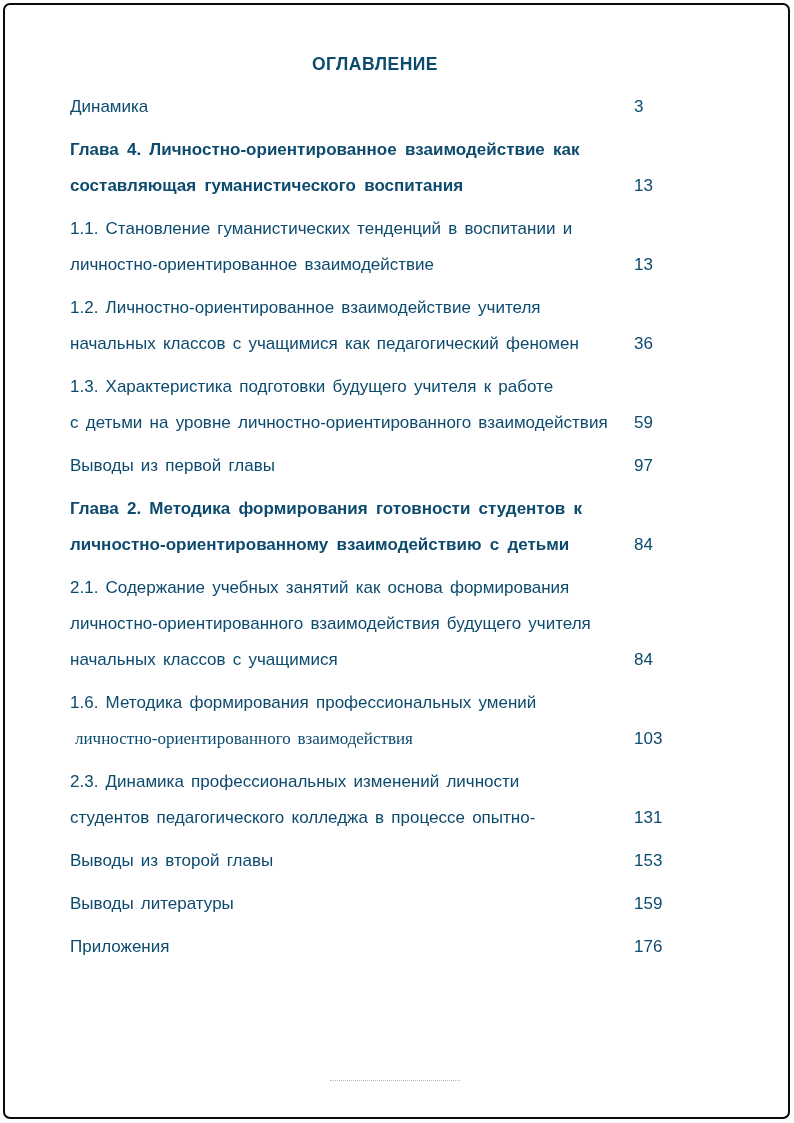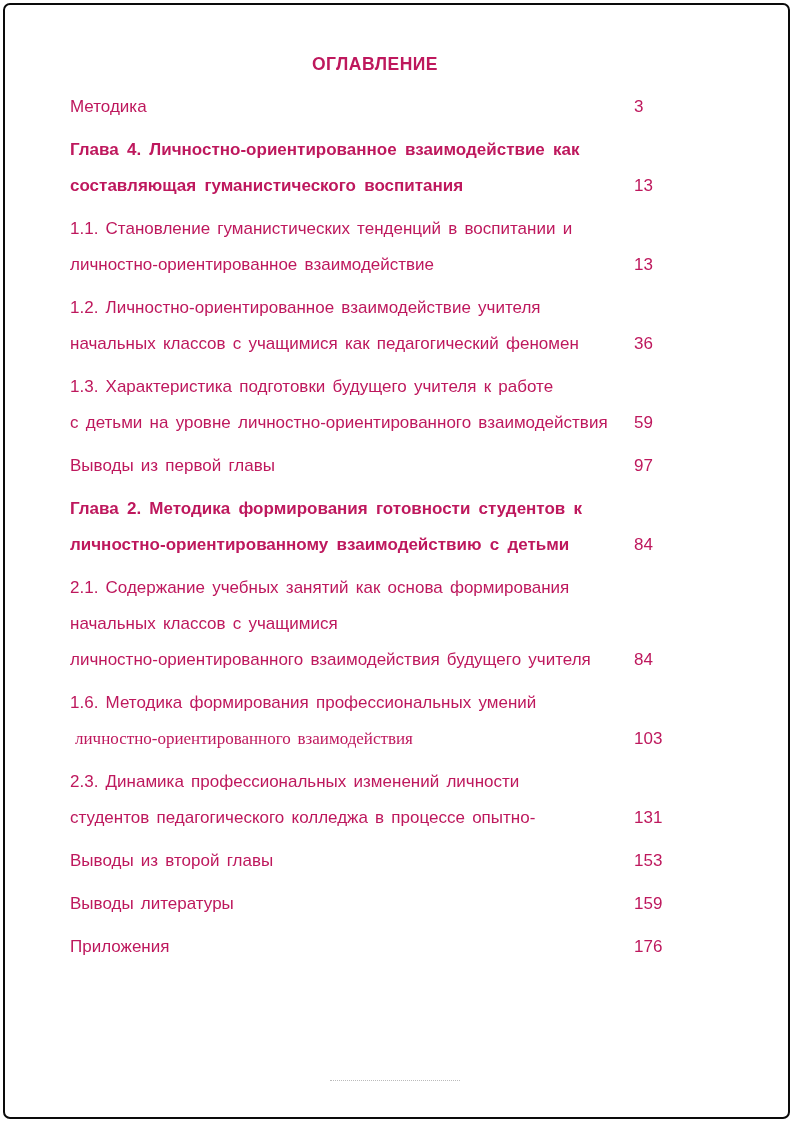--- a/index.html
+++ b/index.html
@@ -24,21 +24,21 @@
     bottom: 4px;
     border: 2.5px solid #0a0a0a;
     border-radius: 7px;
     pointer-events: none;
   }
   .content {
     position: absolute;
     left: 70px;
     top: 46px;
     width: 610px;
-    color: #be185d;
+    color: #0c4a6e;
     font-size: 17px;
     line-height: 36px;
   }
   .doc-title {
     text-align: center;
     font-weight: bold;
     letter-spacing: 0.5px;
     margin: 0 0 2px 0;
     font-size: 17.5px;
   }
@@ -82,21 +82,21 @@
 
 <div class="sheet">
   <div class="scan-border"></div>
 
   <div class="content">
     <h1 class="doc-title">ОГЛАВЛЕНИЕ</h1>
 
     <div id="entries">
   <div class="entry">
     <div class="entry-text">
-            <div class="entry-line">Методика</div>
+            <div class="entry-line">Динамика</div>
           </div>
     <div class="entry-page">3</div>
   </div>
 
   <div class="entry bold">
     <div class="entry-text">
             <div class="entry-line">Глава  4. Личностно-ориентированное  взаимодействие  как</div>
             <div class="entry-line">составляющая  гуманистического  воспитания</div>
           </div>
     <div class="entry-page">13</div>
@@ -137,22 +137,22 @@
     <div class="entry-text">
             <div class="entry-line">Глава  2.  Методика  формирования  готовности  студентов  к</div>
             <div class="entry-line">личностно-ориентированному  взаимодействию  с  детьми</div>
           </div>
     <div class="entry-page">84</div>
   </div>
 
   <div class="entry">
     <div class="entry-text">
             <div class="entry-line">2.1.  Содержание  учебных  занятий  как  основа  формирования</div>
+            <div class="entry-line">личностно-ориентированного  взаимодействия  будущего  учителя</div>
             <div class="entry-line">начальных  классов  с  учащимися</div>
-            <div class="entry-line">личностно-ориентированного  взаимодействия  будущего  учителя</div>
           </div>
     <div class="entry-page">84</div>
   </div>
 
   <div class="entry">
     <div class="entry-text">
             <div class="entry-line">1.6.  Методика  формирования  профессиональных  умений</div>
             <div class="entry-line indented">личностно-ориентированного  взаимодействия</div>
           </div>
     <div class="entry-page">103</div>

